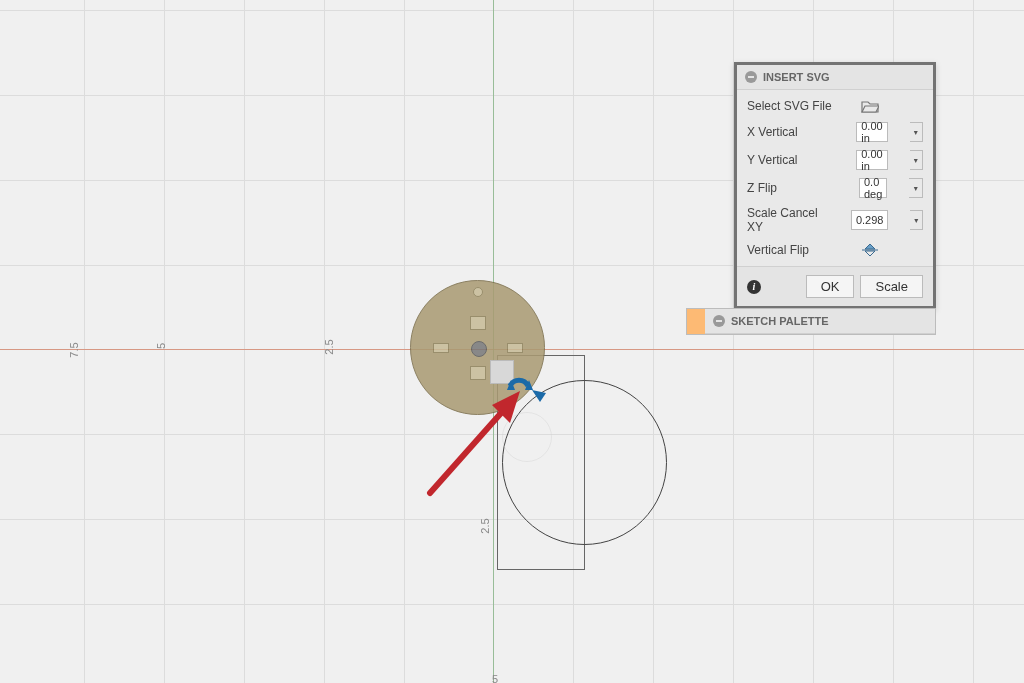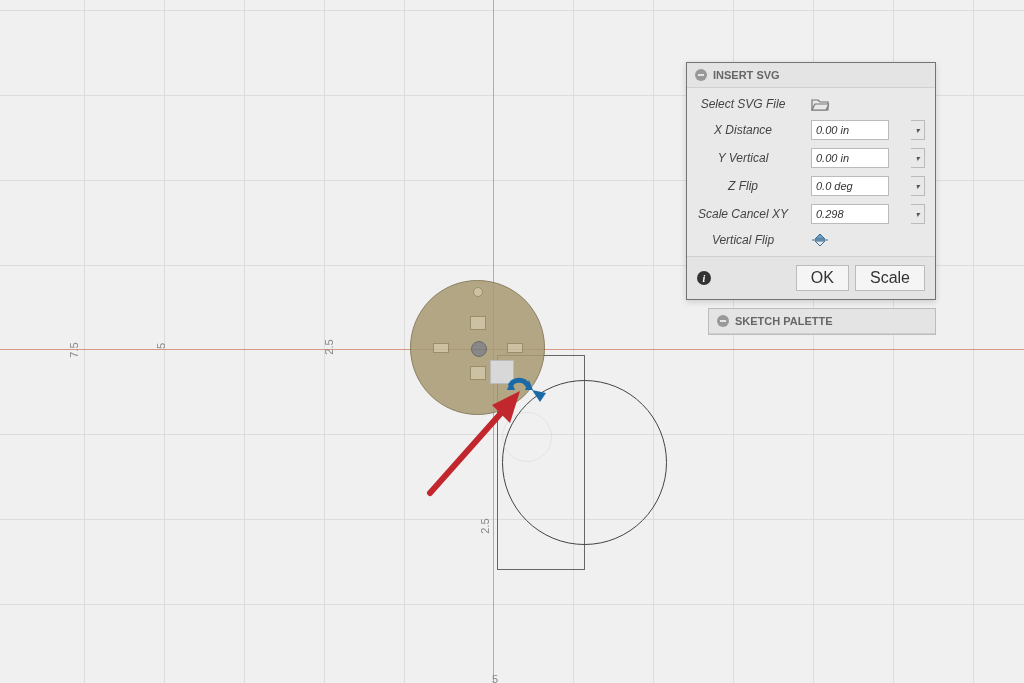--- a/index.html
+++ b/index.html
@@ -80,27 +80,26 @@
   .arrow {
     position: absolute;
     left: 410px; top: 375px;
     pointer-events: none;
   }
 
   
   .panel {
     position: absolute;
     right: 88px; top: 62px;
-    width: 250px;
+    width: 202px;
     background: #e9e9e9;
-    border: 1px solid #737373;
+    border: 3px solid #737373;
     box-shadow: 0 2px 6px rgba(0,0,0,0.15);
     font-size: 12px;
     color: #333;
-    text-align: center;
   }
   .panel-header {
     display: flex; align-items: center;
     padding: 6px 8px;
     font-weight: bold;
     color: #666;
     border-bottom: 1px solid #d0d0d0;
     background: #e4e4e4;
     gap: 6px;
     font-size: 11px;
@@ -112,21 +111,20 @@
     flex-shrink: 0;
   }
   .collapse-dot::after {
     content: ""; position: absolute; left: 3px; top: 5px; width: 6px; height: 2px; background: #e4e4e4;
   }
   .panel-body { padding: 4px 0; }
   .row {
     display: flex; align-items: center;
     padding: 4px 10px;
     gap: 22px;
-    font-style: italic;
   }
   .row-label { width: 92px; color: #444; }
   .row-input {
     flex: 1; height: 20px;
     background: #fff; border: 1px solid #bbb;
     padding: 0 4px; font-size: 11px; color: #333;
     display: flex; align-items: center;
   }
   .row-dropdown {
     width: 14px; height: 20px;
@@ -143,39 +141,40 @@
     display: flex; align-items: center; justify-content: space-between;
     padding: 8px 10px;
     border-top: 1px solid #d0d0d0;
     background: #e4e4e4;
   }
   .footer-btns { display: flex; gap: 6px; }
   .btn {
     padding: 3px 14px;
     background: #f5f5f5;
     border: 1px solid #bbb;
-    font-size: 16px;
+    font-size: 13px;
     color: #333;
     cursor: pointer;
   }
   .info-icon {
     width: 14px; height: 14px; border-radius: 50%;
     background: #333; color: #fff;
     font-size: 10px; font-weight: bold;
     display: flex; align-items: center; justify-content: center;
     font-style: italic; font-family: Georgia, serif;
   }
 
   .panel2 {
     position: absolute;
     right: 88px; top: 308px;
-    width: 228px;
-    background: #a16207;
+    width: 250px;
+    background: #fdba74;
     border: 1px solid #bcbcbc;
     font-size: 11px;
+    padding-left: 18px;
   }
 </style>
 </head>
 <body>
 
 <div class="canvas">
 
   <div class="grid">
     <div class="gridline v" style="left:84px"></div>
     <div class="gridline v" style="left:164px"></div>
@@ -252,21 +251,21 @@
       <div class="row-label">Select SVG File</div>
       <div class="row-icon">
         <svg width="18" height="14">
             <path d="M1 3 h6 l2 2 h8 v8 h-16 z" fill="none" stroke="#777" stroke-width="1.2"></path>
             <path d="M1 13 l3 -6 h14 l-3 6 z" fill="#e9e9e9" stroke="#777" stroke-width="1.2"></path>
           </svg>
       </div>
     </div>
 
     <div class="row">
-      <div class="row-label">X Distance</div>
+      <div class="row-label">X Vertical</div>
       <div class="row-input">
           <span>0.00 in</span>
         </div>
       <div class="row-dropdown">▾</div>
     </div>
 
     <div class="row">
       <div class="row-label">Y Vertical</div>
       <div class="row-input">
           <span>0.00 in</span>

